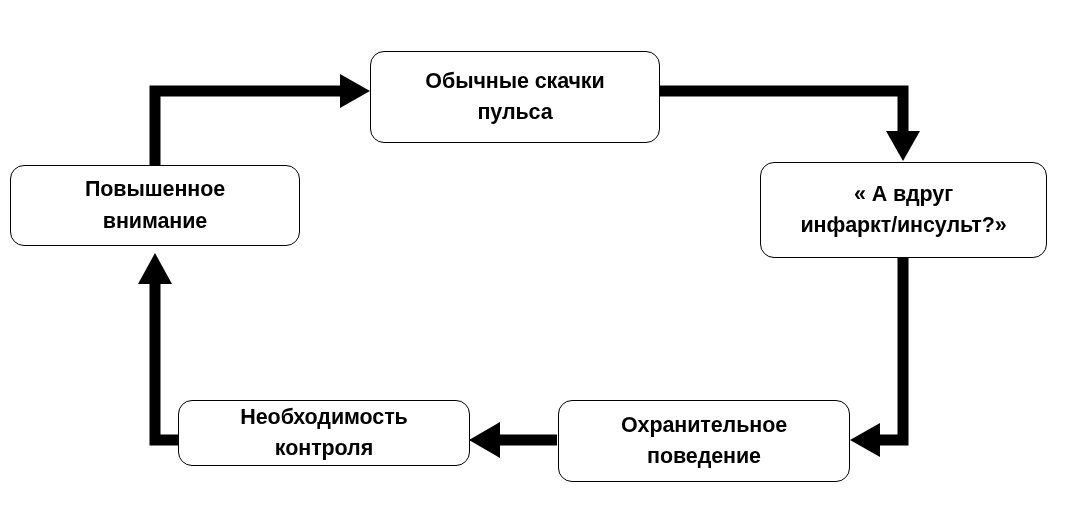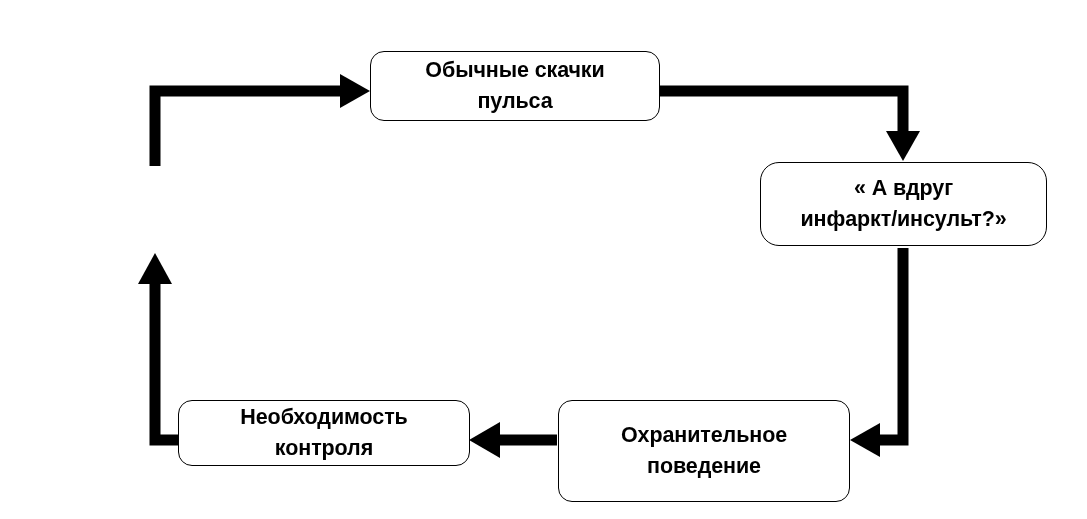--- a/index.html
+++ b/index.html
@@ -41,23 +41,23 @@
     font-family: "Liberation Sans", sans-serif;
     font-weight: bold;
     font-size: 21.5px;
     line-height: 1.45;
     color: #000000;
     padding: 0 10px;
     white-space: pre-line;
     letter-spacing: -0.1px;
   }
   
-  #node-pulse     { left: 370px; top: 51px;  width: 290px; height: 70px; }
-  #node-worry     { left: 760px; top: 162px; width: 287px; height: 84px; border-radius: 19px; }
-  #node-safety    { left: 558px; top: 400px; width: 292px; height: 102px; }
+  #node-pulse     { left: 370px; top: 51px;  width: 290px; height: 92px; }
+  #node-worry     { left: 760px; top: 162px; width: 287px; height: 96px; }
+  #node-safety    { left: 558px; top: 400px; width: 292px; height: 82px; }
   #node-control   { left: 178px; top: 400px; width: 292px; height: 66px; }
   #node-attention { left: 10px;  top: 165px; width: 290px; height: 81px; }
 </style>
 </head>
 <body>
 
 <div id="canvas">
 
   <svg class="arrow-layer" viewBox="0 0 1087 519" width="1087" height="519" xmlns="http://www.w3.org/2000/svg">
 
@@ -100,14 +100,18 @@
   <div class="node" id="node-safety">
     <span class="node-label">Охранительное
 поведение</span>
   </div>
 
   <div class="node" id="node-control">
     <span class="node-label">Необходимость
 контроля</span>
   </div>
 
+  <div class="node" id="node-attention">
+    <span class="node-label">Повышенное
+внимание</span>
+  </div>
 
 </div>
 
 </body></html>

